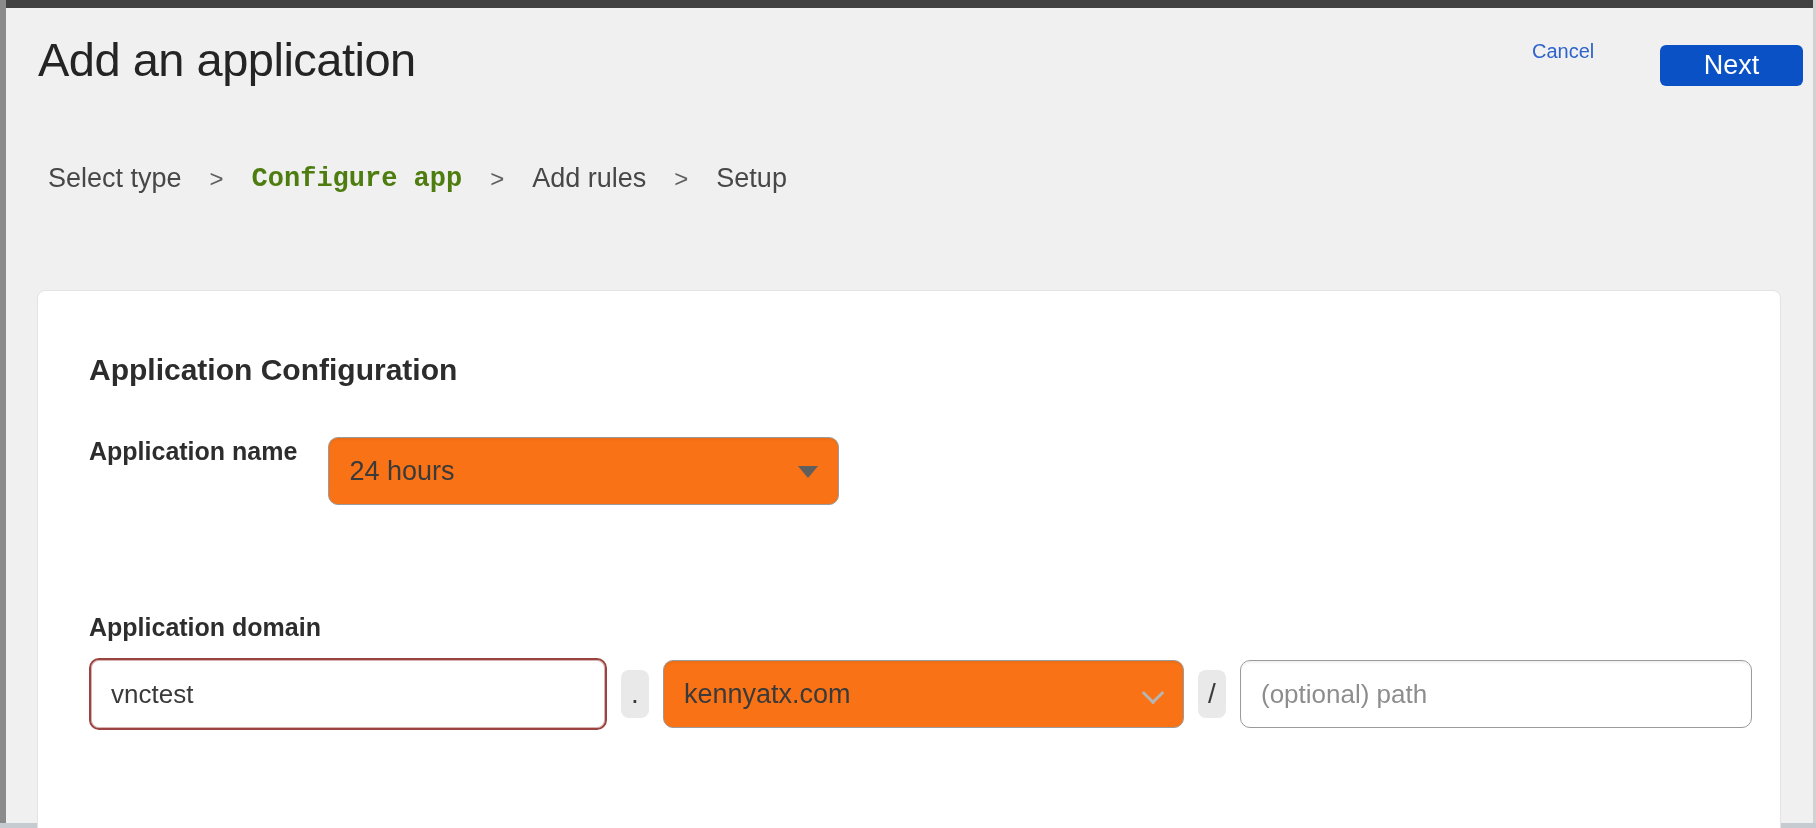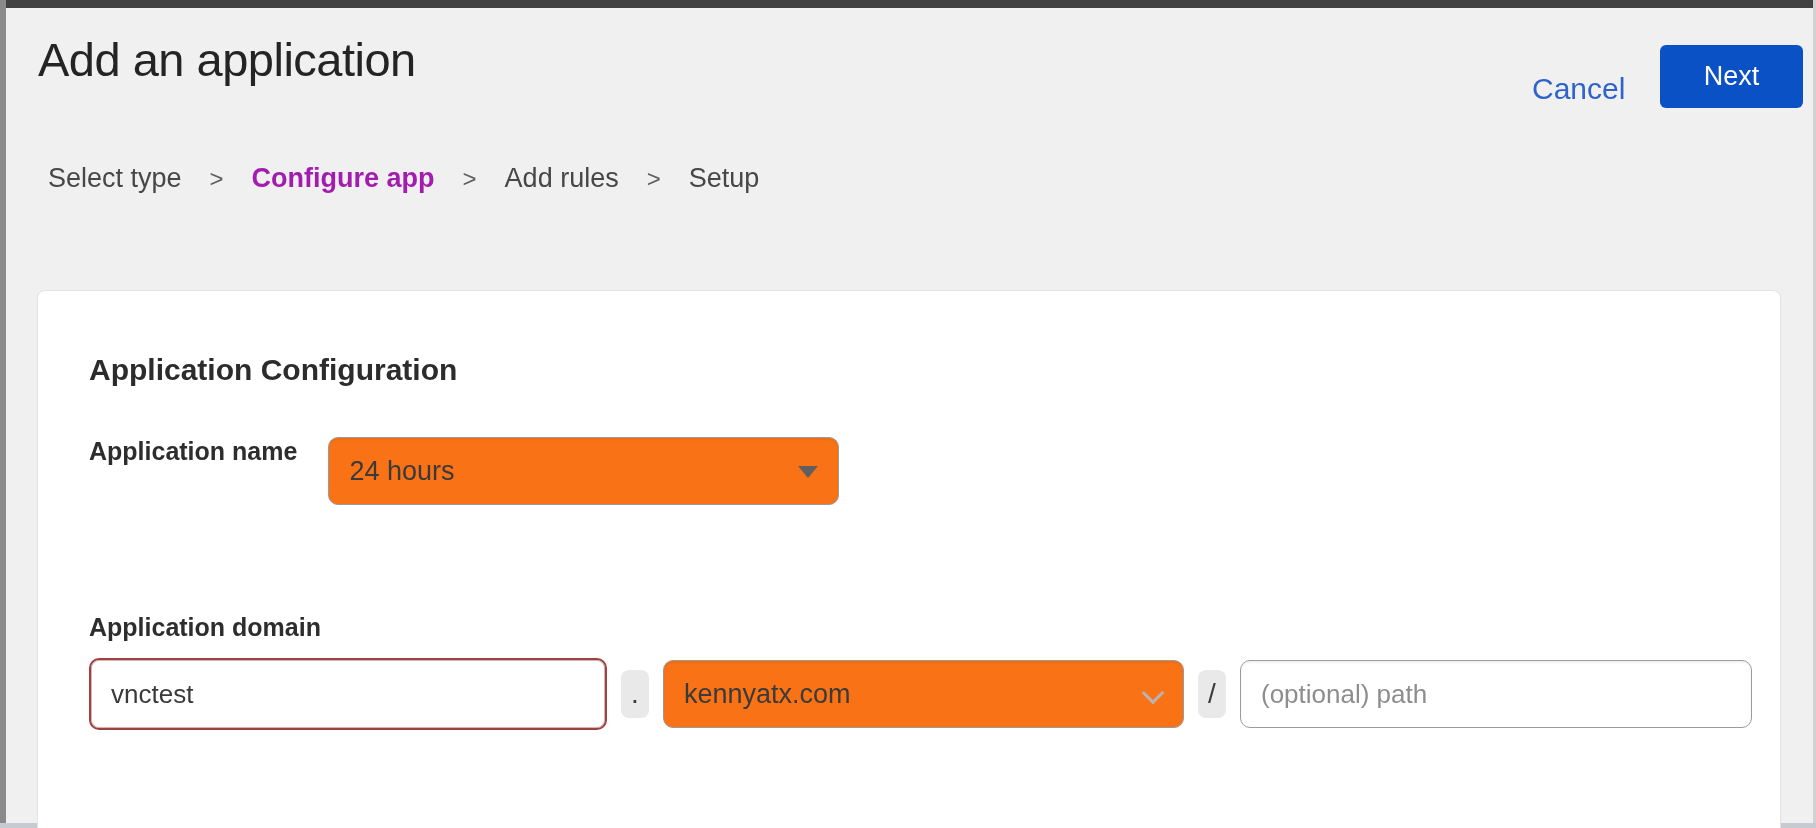--- a/index.html
+++ b/index.html
@@ -16,41 +16,41 @@
   .frame-left   { position: absolute; left: 0; top: 0; width: 6px; height: 828px; background: #8a8a8a; }
   .frame-right  { position: absolute; right: 0; top: 0; width: 3px; height: 828px; background: #d2d2d2; }
   .frame-bottom { position: absolute; left: 0; bottom: 0; width: 1816px; height: 5px; background: #c6cbd1; }
 
   
   .page-title {
     position: absolute; left: 38px; top: 32px;
     font-size: 47px; font-weight: 400; color: #242424; letter-spacing: -0.5px;
   }
   .cancel-link {
-    position: absolute; left: 1532px; top: 72px;
-    font-size: 30px; color: #2e63cc; cursor: pointer;
+    position: absolute; left: 1532px; top: 40px;
+    font-size: 20px; color: #2e63cc; cursor: pointer;
   }
   .next-button {
     position: absolute; left: 1660px; top: 45px;
-    width: 143px; height: 63px;
+    width: 143px; height: 41px;
     background: #0a51c5; color: #ffffff;
     border: none; border-radius: 6px;
     font-size: 27px; font-family: "Liberation Sans", sans-serif;
     display: flex; align-items: center; justify-content: center;
     cursor: pointer;
   }
 
   
   .breadcrumb {
     position: absolute; left: 48px; top: 163px;
     display: flex; align-items: center; column-gap: 28px;
     font-size: 27px; color: #474747;
   }
   .breadcrumb .step { cursor: pointer; }
-  .breadcrumb .step.active { font-weight: 700; color: #a21caf; }
+  .breadcrumb .step.active { font-weight: 700; color: #4d7c0f; font-family: Liberation Mono, monospace; }
   .breadcrumb .sep { color: #5f5f5f; font-size: 24px; }
 
   
   .card {
     position: absolute; left: 37px; top: 290px;
     width: 1744px; height: 545px;
     background: #ffffff;
     border: 1px solid #e3e3e3; border-radius: 8px;
     box-sizing: border-box;
     padding: 62px 0 0 51px;

